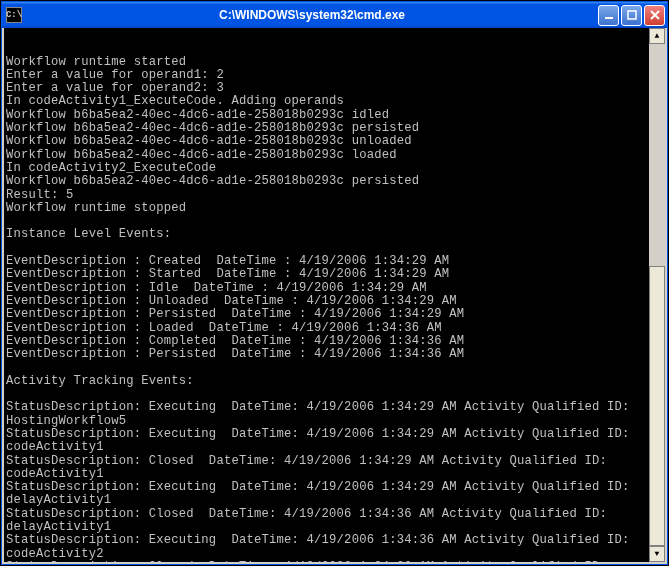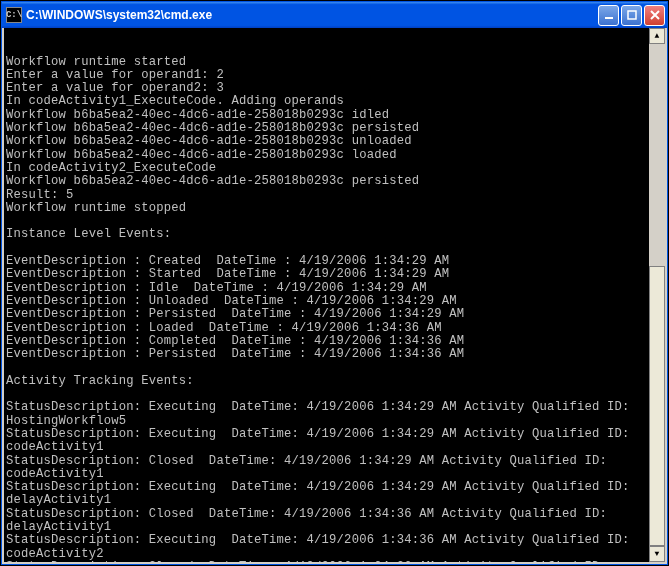--- a/index.html
+++ b/index.html
@@ -35,21 +35,21 @@
     background: #000;
     border: 1px solid #888;
     margin-right: 4px;
     display: flex;
     align-items: center;
     justify-content: center;
     font-size: 9px;
     font-family: 'Courier New', monospace;
     color: #ccc;
   }
-  .titlebar .title { flex: 1; }
+  .titlebar .title { flex: 1; text-align: center; }
   .win-controls { display: flex; gap: 2px; }
   .win-btn {
     width: 21px;
     height: 21px;
     background: linear-gradient(to bottom, #7ba7e8, #3c72d0);
     border: 1px solid #fff;
     border-radius: 3px;
     color: #fff;
     display: flex;
     align-items: center;

